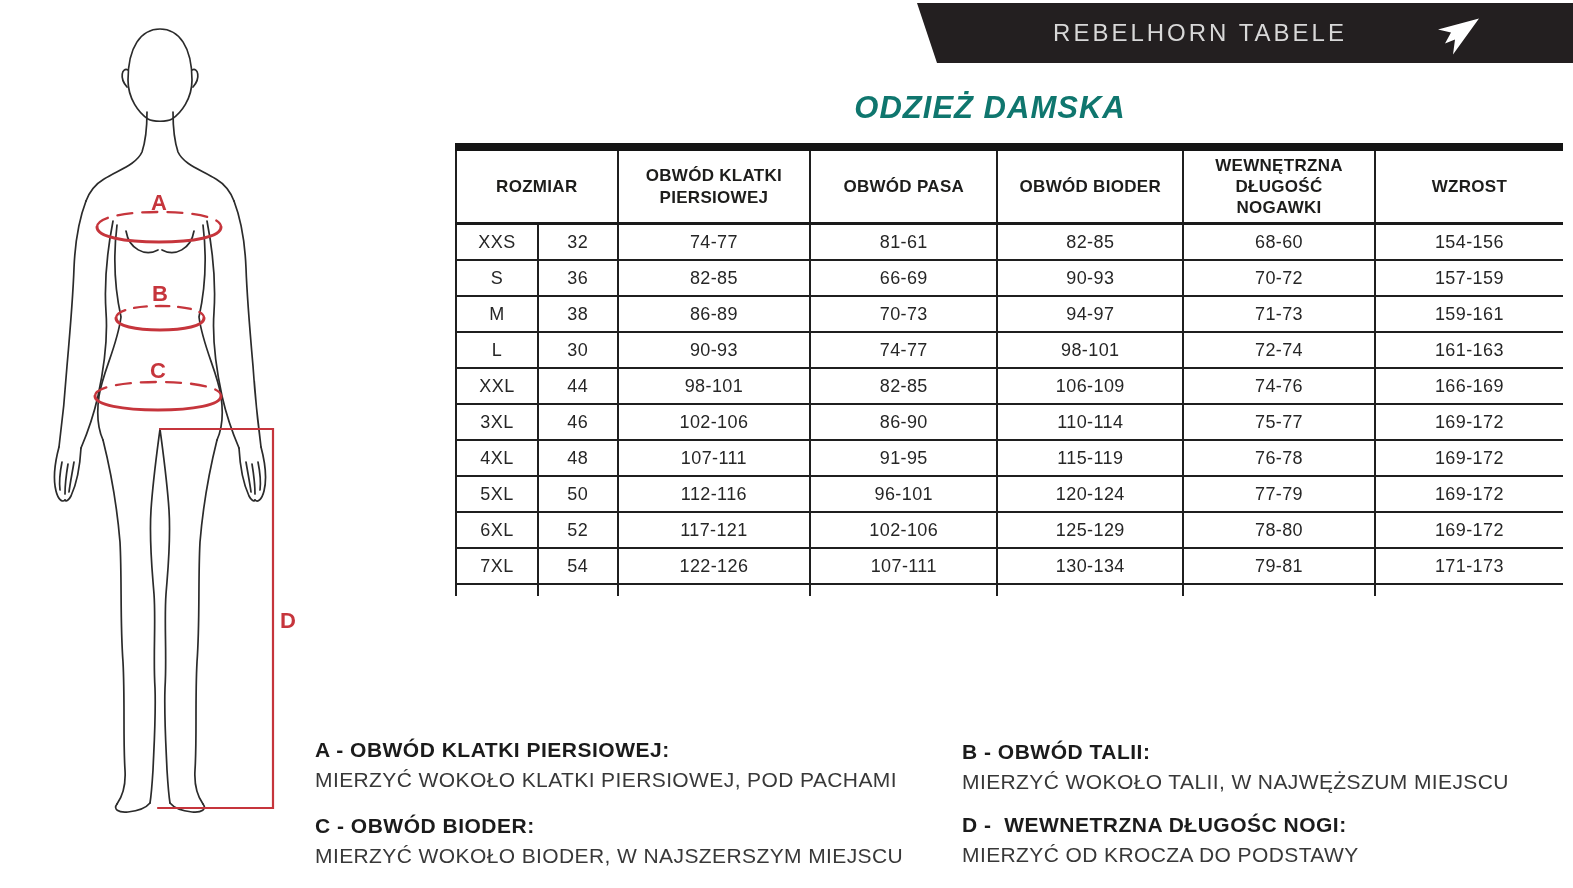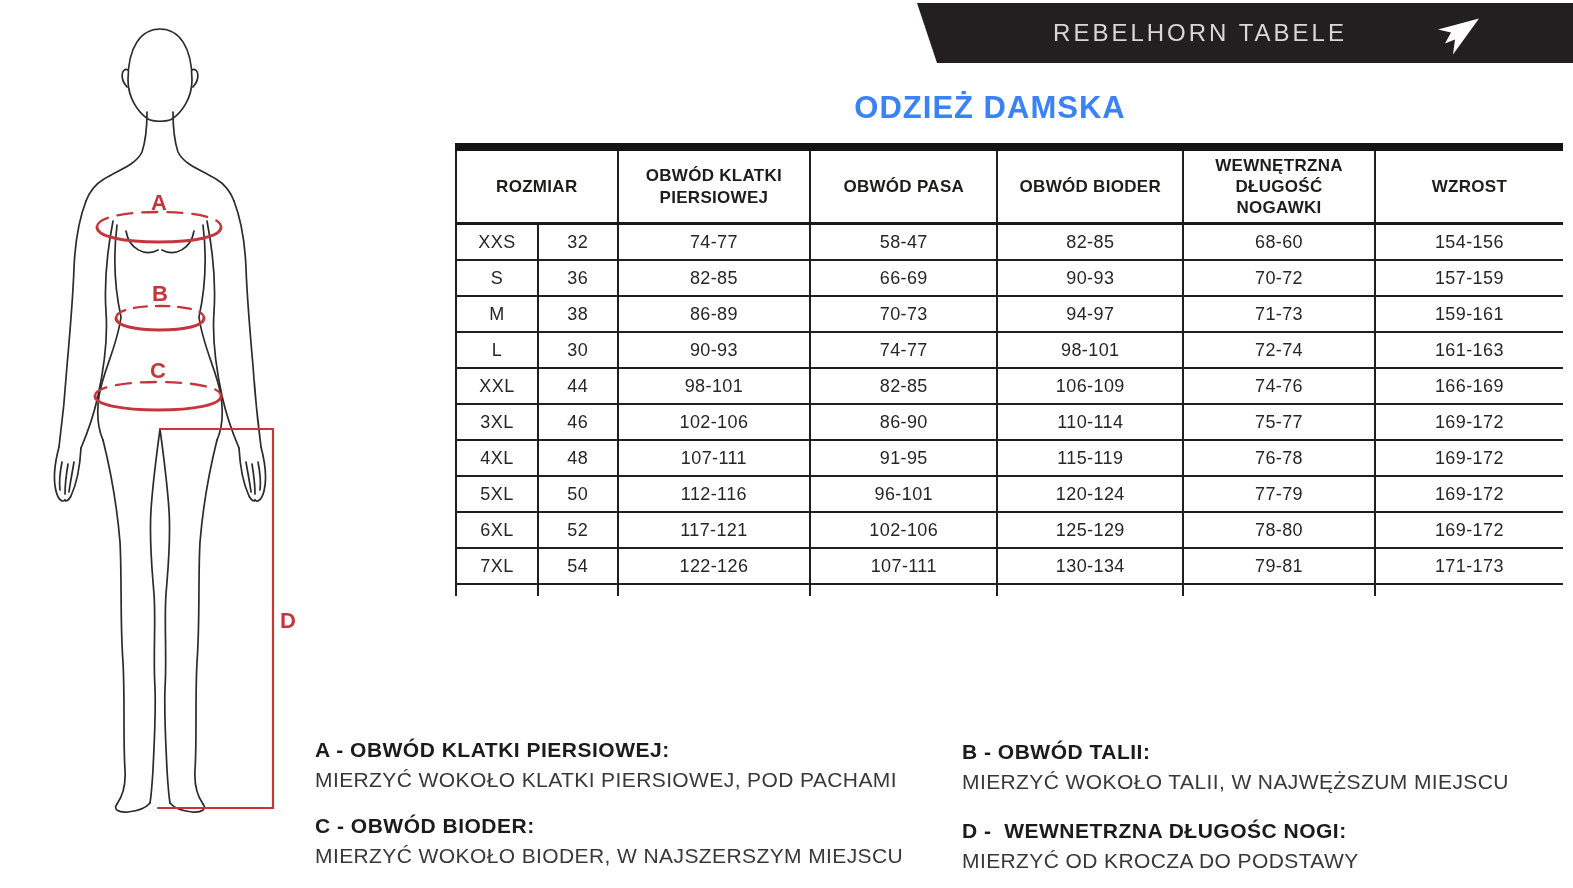--- a/index.html
+++ b/index.html
@@ -8,39 +8,39 @@
 
   
   .banner{position:absolute;left:900px;top:3px;width:673px;height:60px;background:#231f20;
           clip-path:polygon(17px 0,100% 0,100% 100%,37px 100%);}
   .banner-title{position:absolute;left:60px;width:480px;top:0;height:60px;line-height:60px;
           text-align:center;font-size:24px;font-weight:400;letter-spacing:3px;color:#d8d8d8;}
   .banner-logo{position:absolute;right:93px;top:13px;width:44px;height:41px;}
 
   
   .page-title{position:absolute;left:420px;top:90px;width:1140px;text-align:center;
-          font-size:31px;font-weight:700;letter-spacing:1px;color:#3b82f6;}
+          font-size:31px;font-weight:700;letter-spacing:1px;color:#0f766e;font-style:italic;}
 
   
   .table-wrap{position:absolute;left:455px;top:143px;width:1108px;}
   table.size-table{width:100%;border-collapse:collapse;table-layout:fixed;}
   .size-table th,.size-table td{border:2px solid #1f1f1f;text-align:center;vertical-align:middle;
           padding:0;overflow:hidden;}
   .size-table th{border-top:8px solid #141414;border-bottom:3px solid #1a1a1a;height:71px;
           font-size:17px;font-weight:700;letter-spacing:.3px;line-height:1.25;padding:0 8px;}
   .size-table td{height:34px;font-size:18px;font-weight:400;letter-spacing:.4px;color:#262626;}
   .size-table th:last-child,.size-table td:last-child{border-right:none;}
   .size-table tr.stub-row td{height:11px;border-bottom:none;}
 
   
   .note{position:absolute;}
   .note-a{left:315px;top:738px;}
   .note-c{left:315px;top:814px;}
   .note-b{left:962px;top:740px;}
-  .note-d{left:962px;top:813px;margin-top:6px;}
+  .note-d{left:962px;top:813px;}
   .note-title{margin:0 0 6px 0;font-size:21px;font-weight:700;letter-spacing:.5px;color:#1b1b1b;
           white-space:pre-wrap;}
   .note-text{margin:0;font-size:21px;font-weight:400;letter-spacing:.4px;color:#383838;}
 
   
   .figure{position:absolute;left:0;top:0;width:320px;height:850px;}
   .outline{stroke:#2b2b2b;stroke-width:1.7;fill:none;stroke-linecap:round;stroke-linejoin:round;}
   .redline{stroke:#c6353c;fill:none;stroke-linecap:round;}
   .redlabel{fill:#c6353c;font-family:"Liberation Sans",sans-serif;font-size:22px;font-weight:600;}
 </style>
@@ -140,21 +140,21 @@
           <th>OBWÓD BIODER</th>
           <th>WEWNĘTRZNA DŁUGOŚĆ NOGAWKI</th>
           <th>WZROST</th>
         </tr>
       </thead>
       <tbody>
           <tr>
             <td>XXS</td>
             <td>32</td>
             <td>74-77</td>
-            <td>58-47</td>
+            <td>81-61</td>
             <td>82-85</td>
             <td>68-60</td>
             <td>154-156</td>
           </tr>
           <tr>
             <td>S</td>
             <td>36</td>
             <td>82-85</td>
             <td>66-69</td>
             <td>90-93</td>

